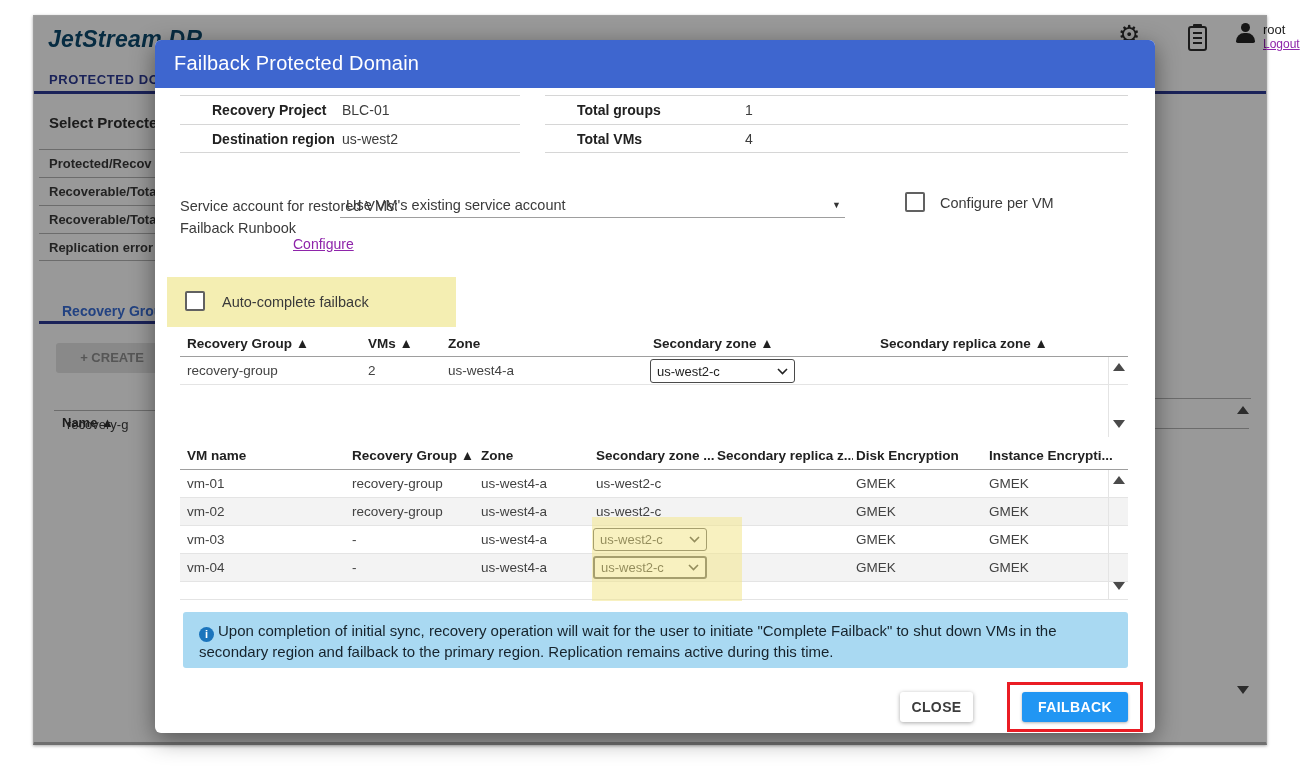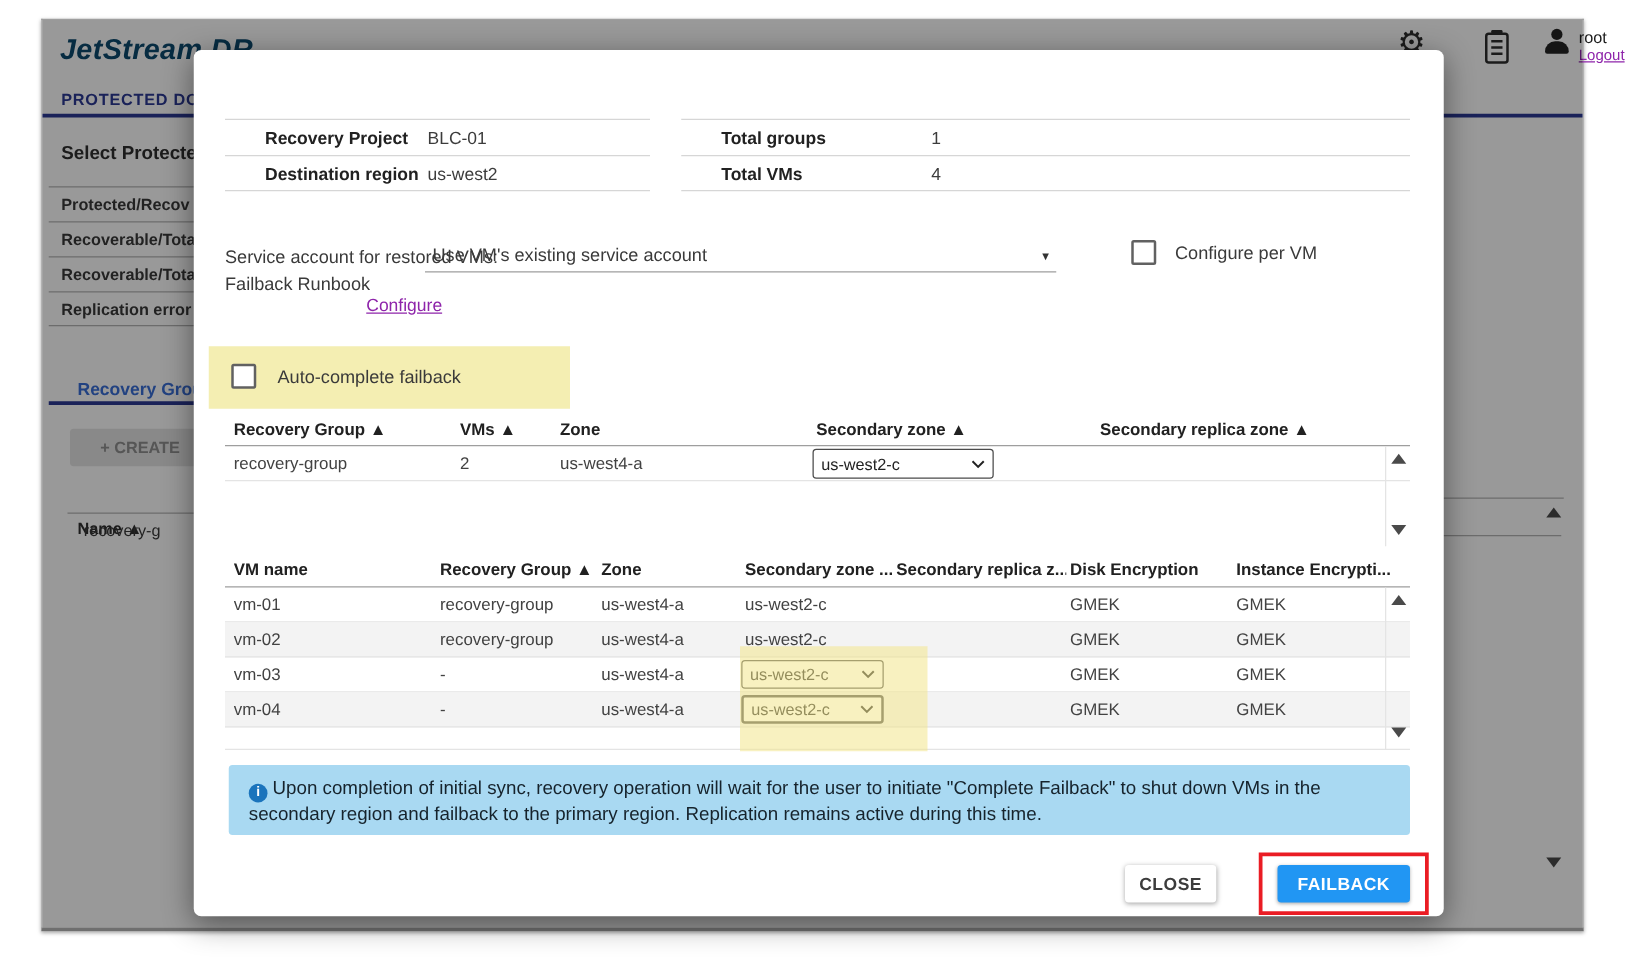--- a/index.html
+++ b/index.html
@@ -131,20 +131,23 @@
 
     <div class="abs thin-line" style="left:1115px; top:382px; width:102px;"></div>
     <div class="abs thin-line" style="left:1115px; top:412px; width:100px;"></div>
     <div class="abs tri-up" style="left:1203px; top:390px;"></div>
     <div class="abs tri-down" style="left:1203px; top:670px;"></div>
   </div>
   <div id="dim-overlay"></div>
 </div>
 
 <div id="modal">
+  <div id="modal-header">
+    <div id="modal-title">Failback Protected Domain</div>
+  </div>
 
   <div class="abs" style="left:25px; top:55px; width:340px;">
     <div class="sum-row">
       <span class="sum-label" style="width:162px;">Recovery Project</span>
       <span class="sum-value">BLC-01</span>
     </div>
     <div class="sum-row sum-row-last">
       <span class="sum-label" style="width:162px;">Destination region</span>
       <span class="sum-value">us-west2</span>
     </div>

